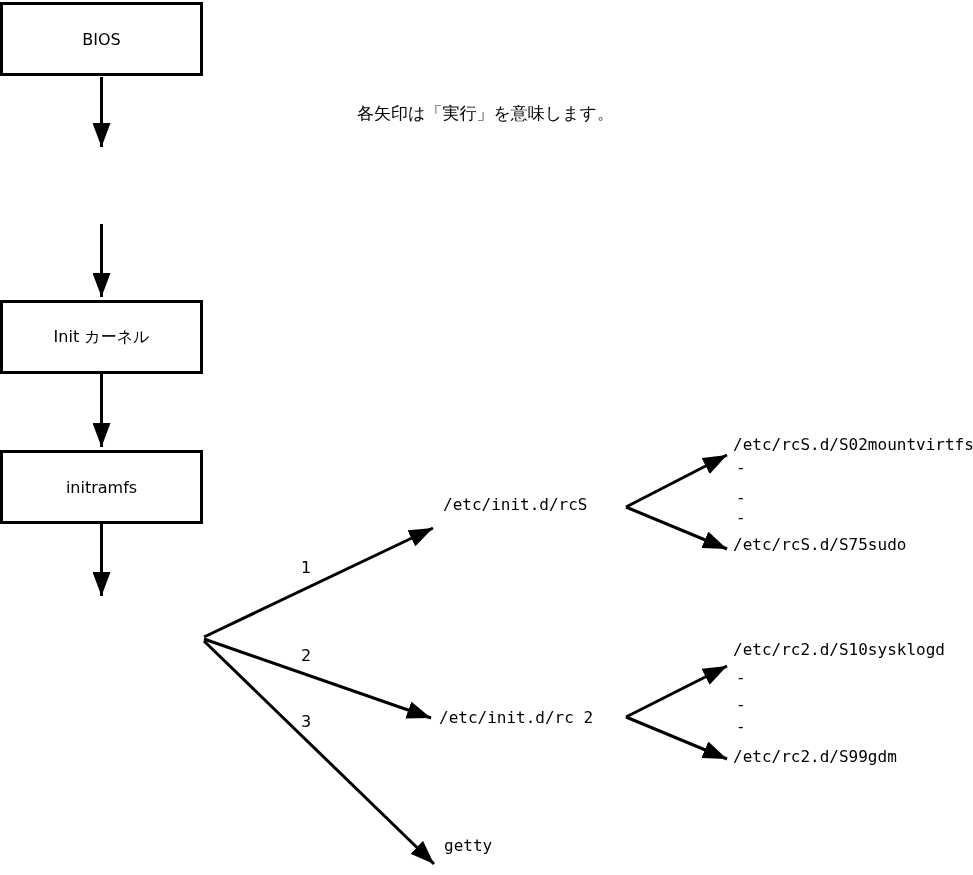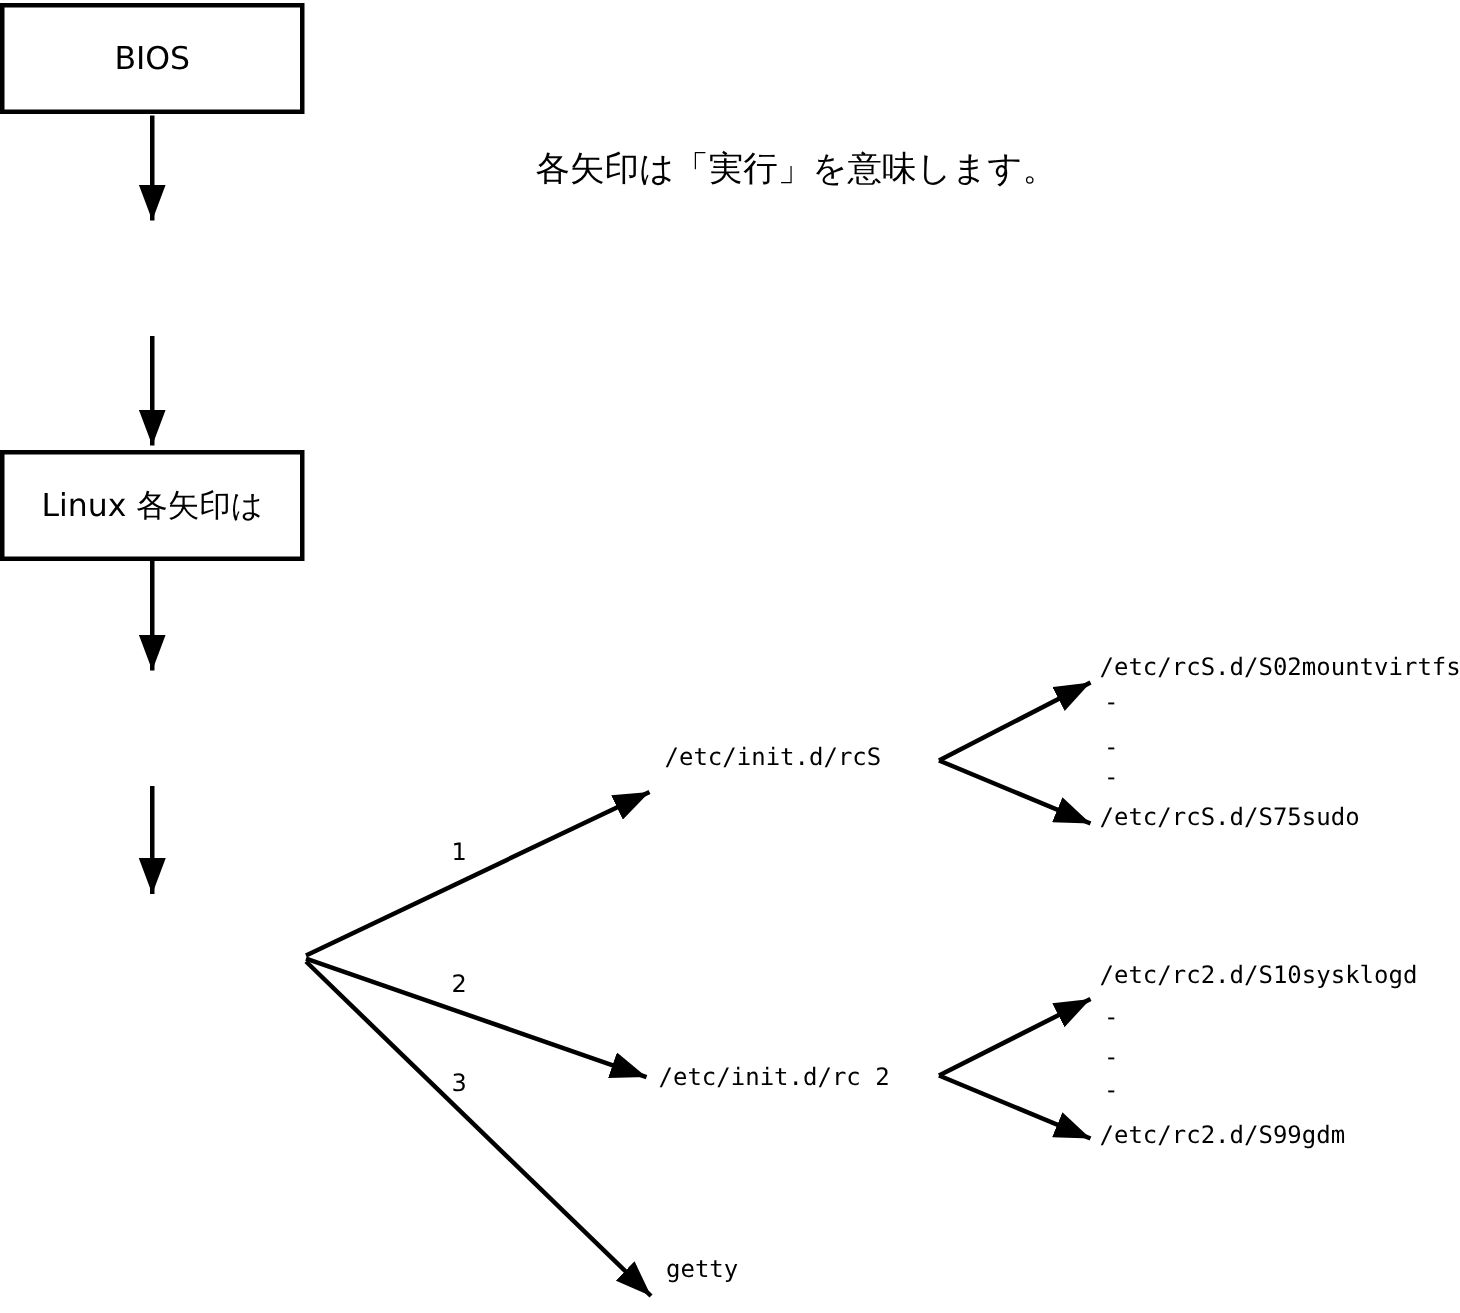--- a/index.html
+++ b/index.html
@@ -21,32 +21,32 @@
     left: 0;
     width: 203px;
     height: 74px;
     box-sizing: border-box;
     border: 3px solid #000000;
     background: #ffffff;
     display: flex;
     align-items: center;
     justify-content: center;
     font-family: "DejaVu Sans", "Liberation Sans", sans-serif;
-    font-size: 21px;
+    font-size: 16px;
     white-space: pre;
   }
   .sans {
     position: absolute;
     font-family: "DejaVu Sans", "Liberation Sans", sans-serif;
     font-size: 16px;
     line-height: 20px;
     white-space: pre;
   }
   .note {
-    font-size: 23px;
+    font-size: 17px;
   }
   .mono {
     position: absolute;
     font-family: "DejaVu Sans Mono", "Liberation Mono", monospace;
     font-size: 16px;
     line-height: 18px;
     white-space: pre;
   }
   line { stroke: #000000; stroke-width: 3; }
 </style>
@@ -72,21 +72,22 @@
     <line x1="204" y1="641" x2="434" y2="864" marker-end="url(#ah)"></line>
 
     <line x1="626" y1="507" x2="727" y2="455" marker-end="url(#ah)"></line>
     <line x1="626" y1="507" x2="727" y2="549" marker-end="url(#ah)"></line>
 
     <line x1="626" y1="717" x2="727" y2="666" marker-end="url(#ah)"></line>
     <line x1="626" y1="717" x2="727" y2="759" marker-end="url(#ah)"></line>
   </svg>
 
   <div class="box" style="top:2px">BIOS</div>
-  <div class="box" style="top:300px">Linux 各矢印は</div>
+  <div class="box" style="top:300px">Init カーネル</div>
+  <div class="box" style="top:450px">initramfs</div>
 
   <div class="sans note" style="left:357px; top:103px">各矢印は「実行」を意味します。</div>
 
   <div class="sans" style="left:301px; top:558px">1</div>
   <div class="sans" style="left:301px; top:646px">2</div>
   <div class="sans" style="left:301px; top:712px">3</div>
 
   <div class="mono" style="left:443px; top:496px">/etc/init.d/rcS</div>
   <div class="mono" style="left:439px; top:709px">/etc/init.d/rc 2</div>
   <div class="mono" style="left:444px; top:837px">getty</div>

